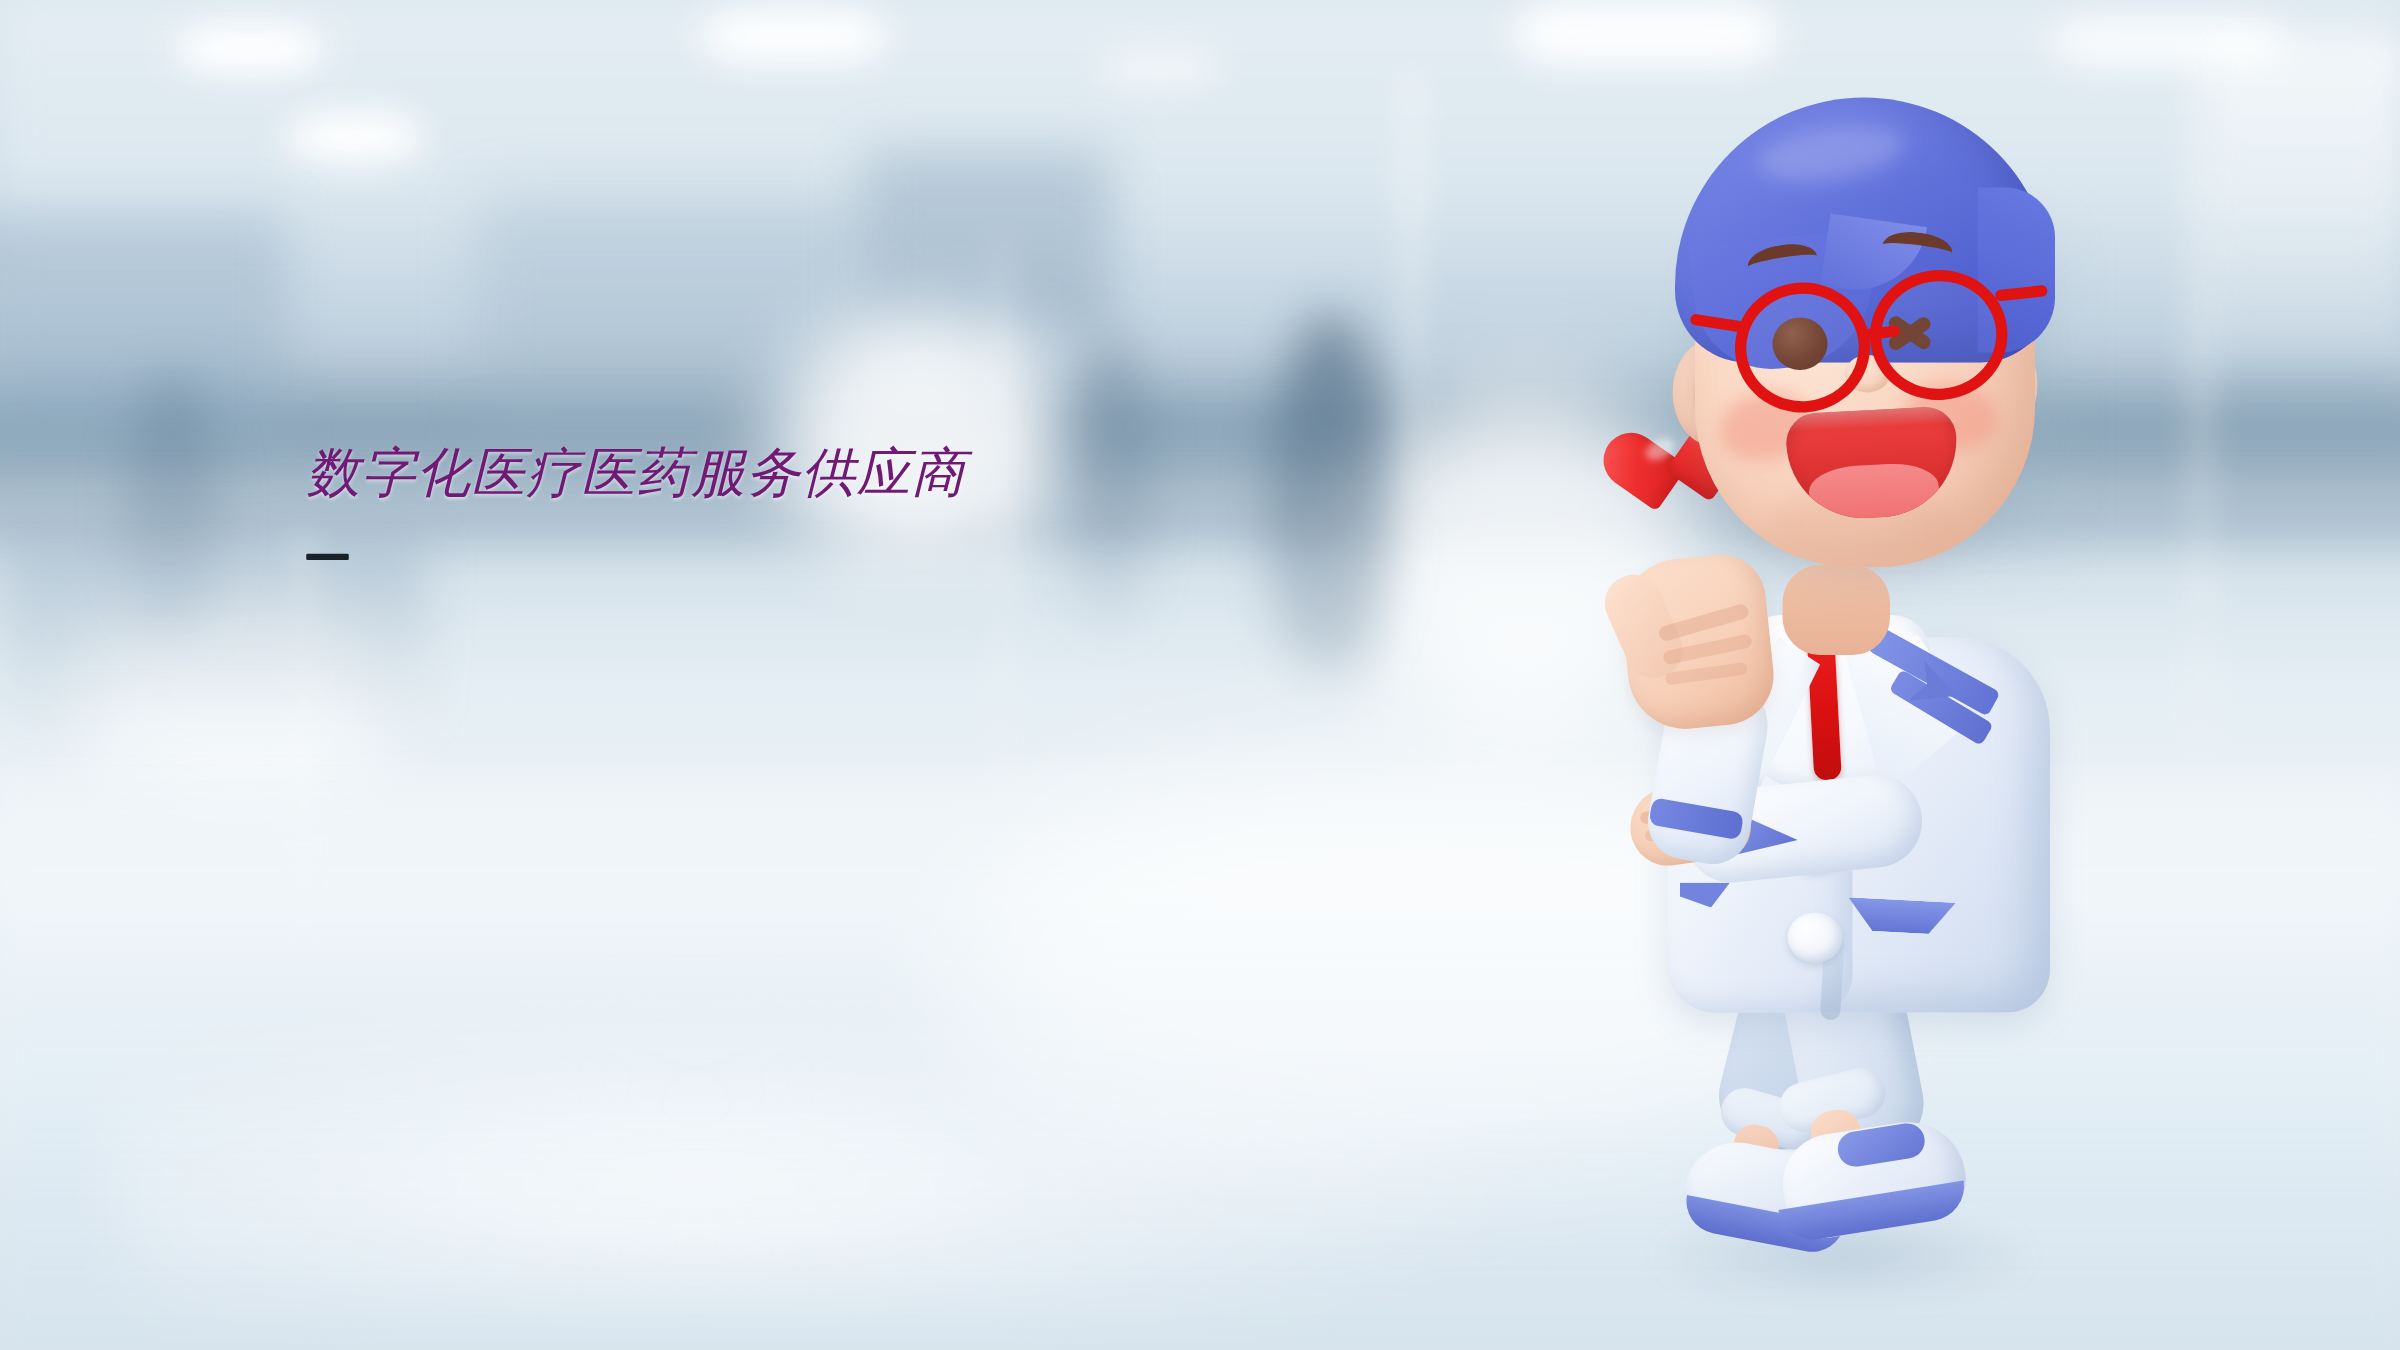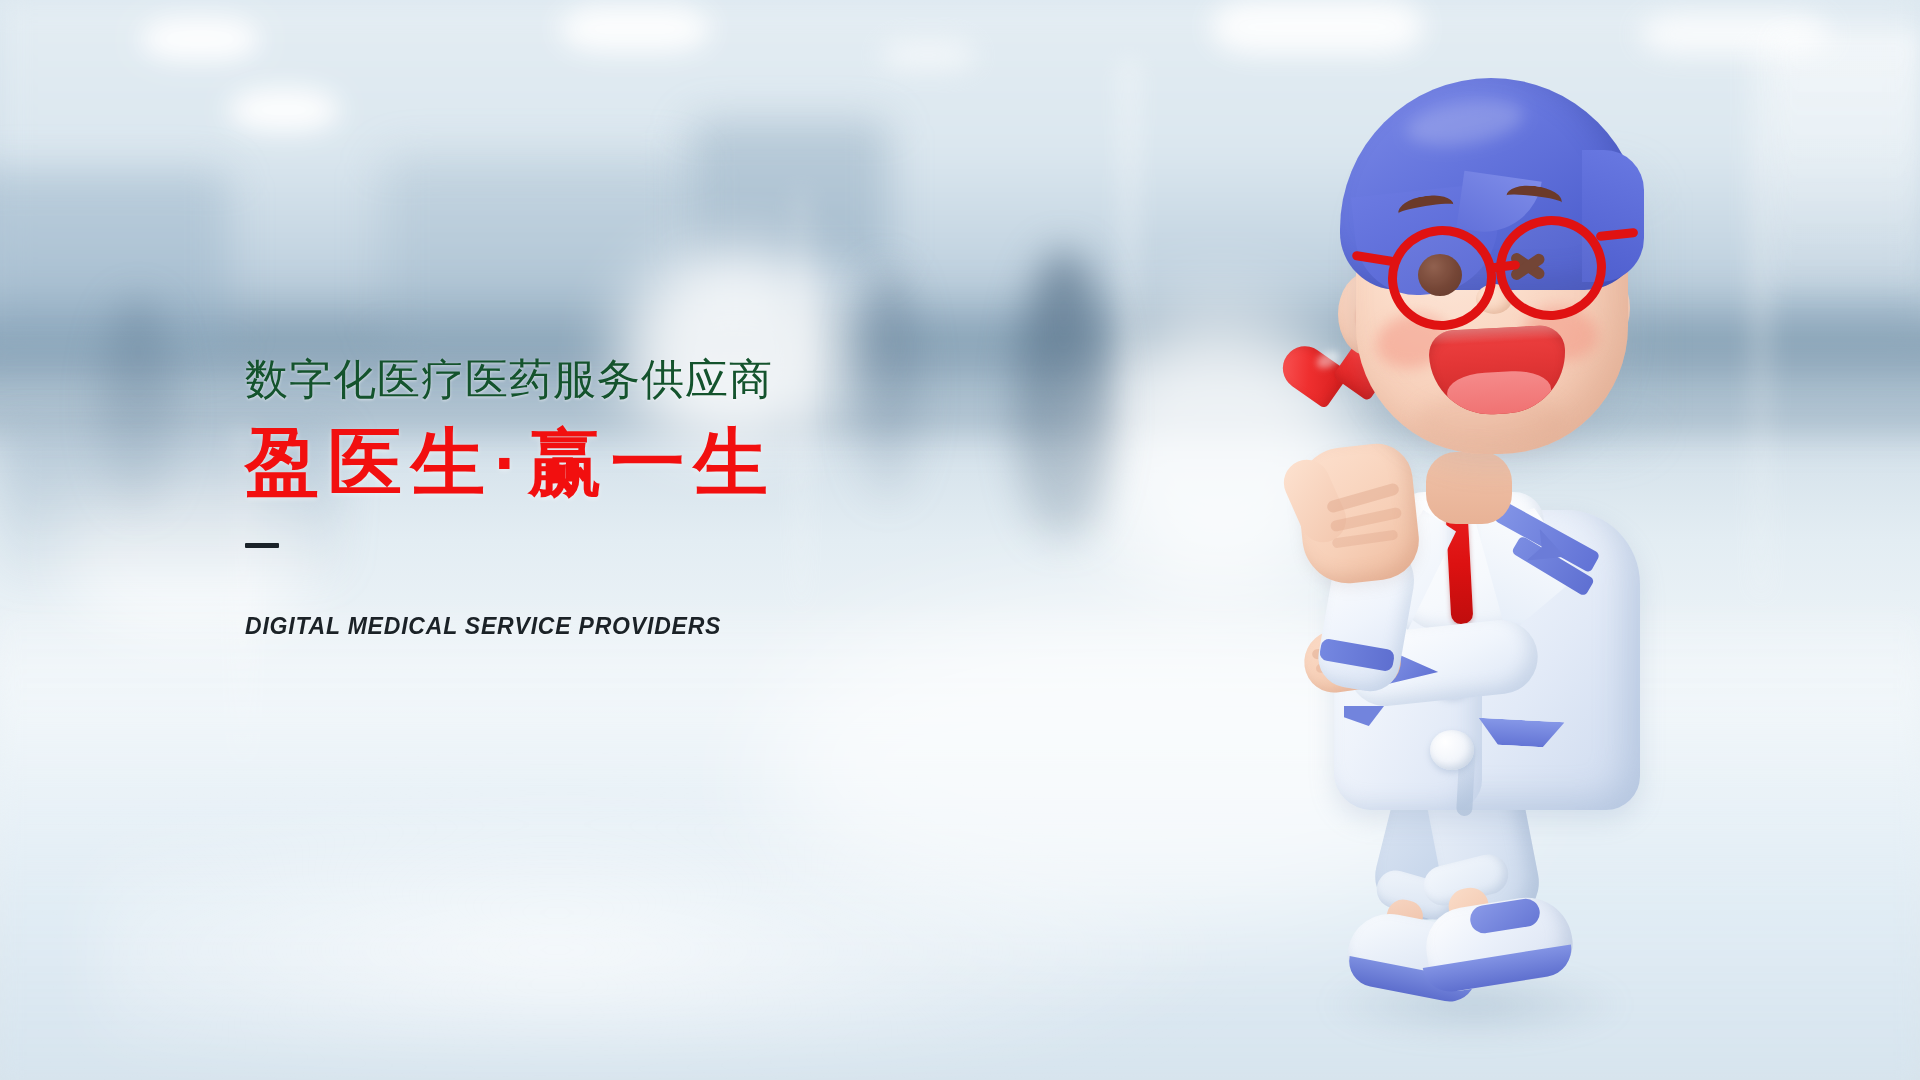--- a/index.html
+++ b/index.html
@@ -53,23 +53,24 @@
     filter:blur(11px);
   }
   .shadowfig{
     position:absolute;border-radius:50% 50% 42% 42%/58% 58% 42% 42%;
     filter:blur(19px);
   }
 
   
   .textblock{position:absolute;left:245px;top:355px;width:760px;}
   .head-cn{
-    font-size:43px;line-height:1.12;color:#14532d;font-weight:400;
+    font-size:43px;line-height:1.12;color:#701a75;font-weight:400;
     letter-spacing:1px;white-space:nowrap;
     text-shadow:0 1px 3px rgba(255,255,255,.55);
+    font-style:italic;
   }
   .head-red{
     margin-top:20px;
     font-size:74px;line-height:1.08;color:#f20f0f;font-weight:700;
     letter-spacing:9px;white-space:nowrap;
     text-shadow:0 2px 5px rgba(255,255,255,.40);
   }
   .rule{
     margin-top:40px;width:34px;height:5px;background:#1a2229;border-radius:1px;
   }
@@ -516,24 +517,22 @@
   <div class="shadowfig" style="left:100px;top:300px;width:76px;height:210px;background:linear-gradient(180deg,rgba(95,122,146,.42),rgba(120,148,170,.10));"></div>
   <div class="shadowfig" style="left:856px;top:270px;width:64px;height:230px;background:linear-gradient(180deg,rgba(86,112,138,.40),rgba(116,142,166,.10));"></div>
   <div class="shadowfig" style="left:0px;top:430px;width:340px;height:150px;border-radius:12px;background:linear-gradient(180deg,rgba(128,156,180,.34),rgba(150,176,196,.06));"></div>
 
   <div class="bg-floor"></div>
   <div class="bg-floorsheen"></div>
   <div class="blob" style="left:760px;top:600px;width:760px;height:330px;background:rgba(255,255,255,.60);filter:blur(52px);"></div>
 
   <div class="textblock">
     <div class="head-cn">数字化医疗医药服务供应商</div>
-    <div class="head-red">盈医生·赢一生</div>
     <div class="rule"></div>
     <div class="sub-en">
-      <div>DIGITAL MEDICAL SERVICE PROVIDERS</div>
     </div>
   </div>
 
   <div class="character">
 
     <div class="c char-shadow"></div>
 
     <div class="c leg-back"></div>
     <div class="c leg-front"></div>
     <div class="c cuff-b"></div>

